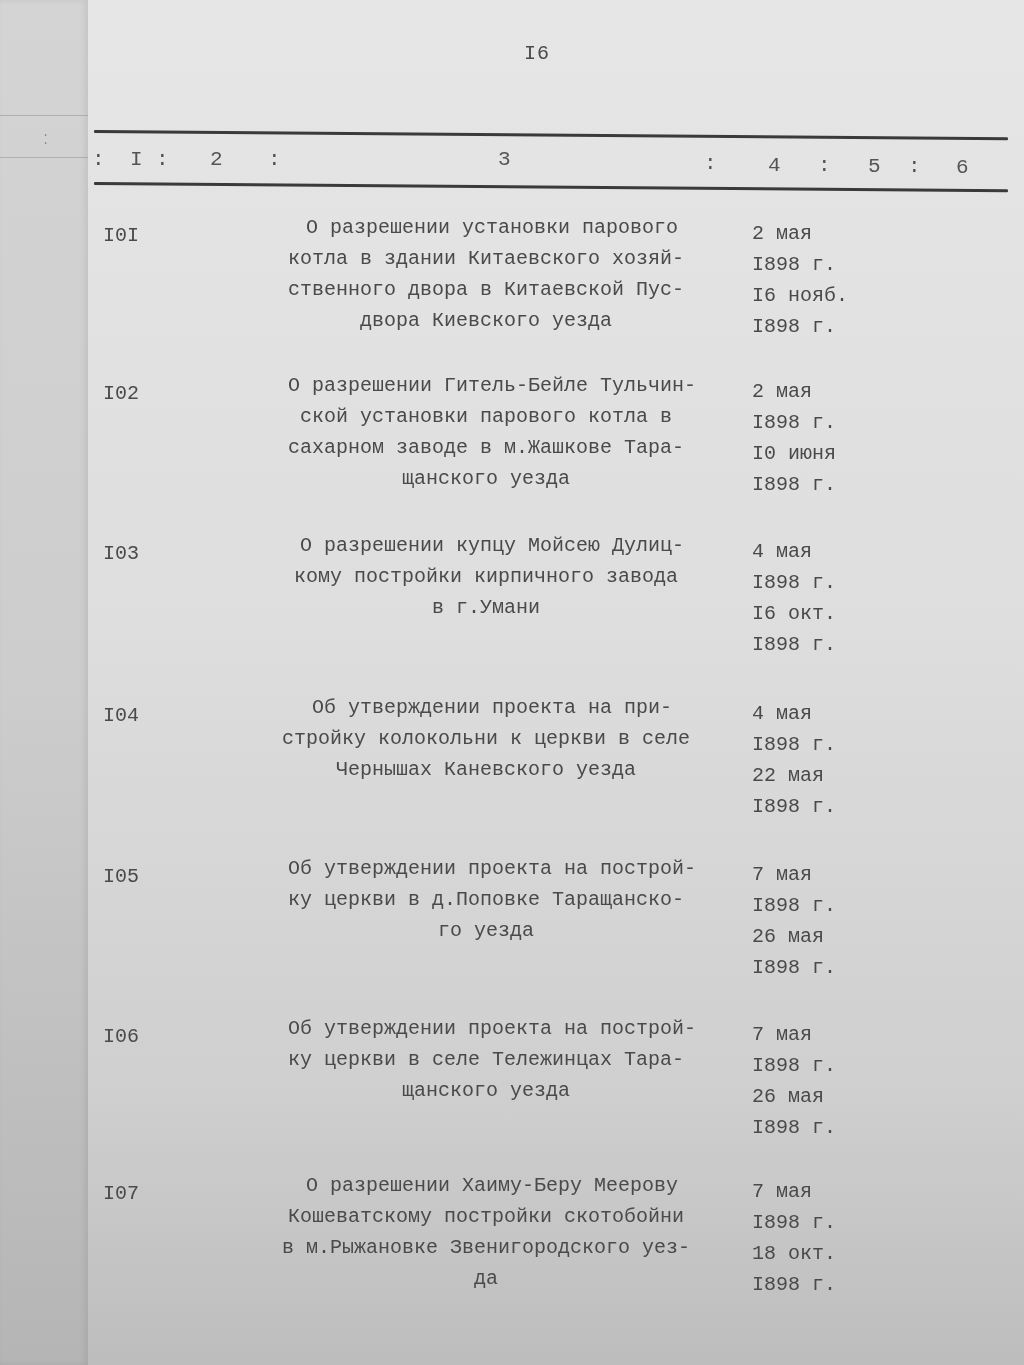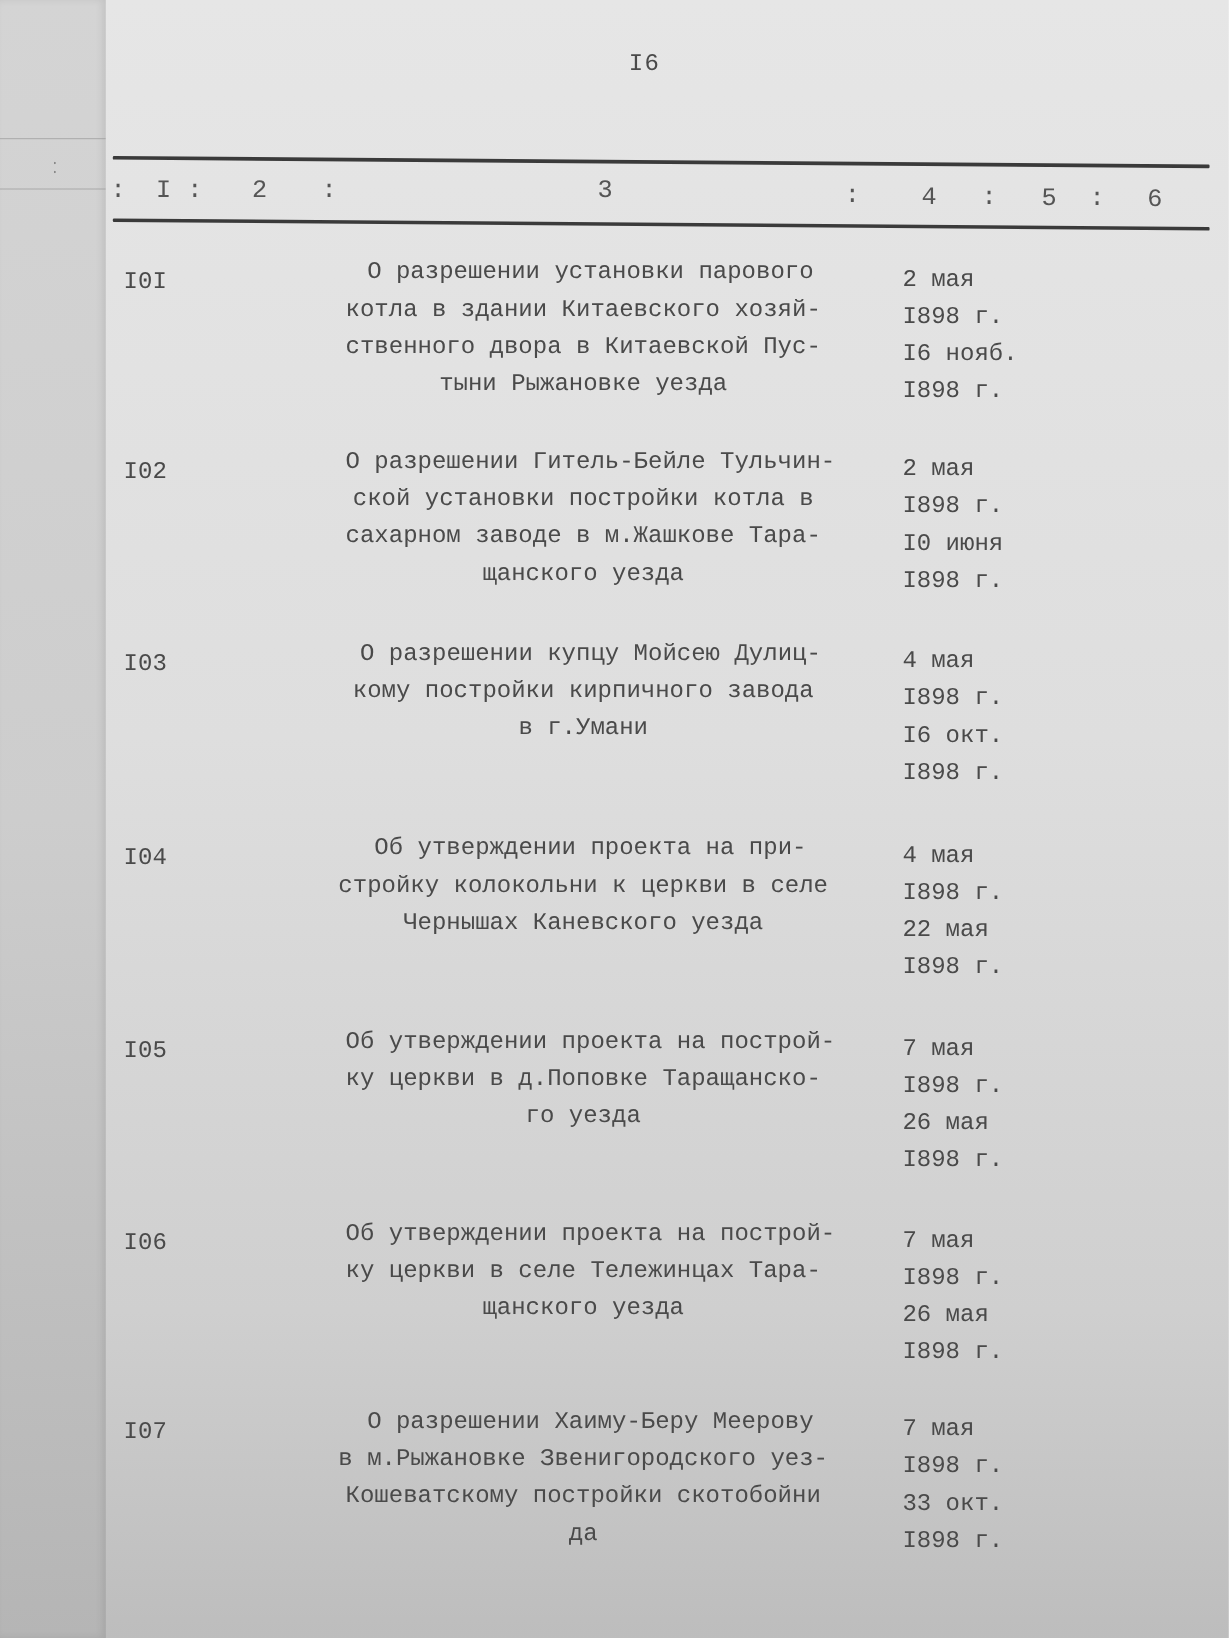--- a/index.html
+++ b/index.html
@@ -53,26 +53,26 @@
     <span class="hdr" style="left:680px; top:154px">4</span>
     <span class="hdr" style="left:730px; top:154px">:</span>
     <span class="hdr" style="left:780px; top:155px">5</span>
     <span class="hdr" style="left:820px; top:155px">:</span>
     <span class="hdr" style="left:868px; top:156px">6</span>
   </div>
 
   <div id="entries">
       <div class="entry" style="top: 212px;">
         <div class="num">I0I</div>
-        <div class="title"><div style="padding-left: 12px;">О разрешении установки парового</div><div>котла в здании Китаевского хозяй-</div><div>ственного двора в Китаевской Пус-</div><div>тыни Рыжановке уезда</div></div>
+        <div class="title"><div style="padding-left: 12px;">О разрешении установки парового</div><div>котла в здании Китаевского хозяй-</div><div>ственного двора в Китаевской Пус-</div><div>двора Киевского уезда</div></div>
         <div class="dates"><div>2 мая</div><div>I898 г.</div><div>I6 нояб.</div><div>I898 г.</div></div>
       </div>
       <div class="entry" style="top: 370px;">
         <div class="num">I02</div>
-        <div class="title"><div style="padding-left: 12px;">О разрешении Гитель-Бейле Тульчин-</div><div>ской установки постройки котла в</div><div>сахарном заводе в м.Жашкове Тара-</div><div>щанского уезда</div></div>
+        <div class="title"><div style="padding-left: 12px;">О разрешении Гитель-Бейле Тульчин-</div><div>ской установки парового котла в</div><div>сахарном заводе в м.Жашкове Тара-</div><div>щанского уезда</div></div>
         <div class="dates"><div>2 мая</div><div>I898 г.</div><div>I0 июня</div><div>I898 г.</div></div>
       </div>
       <div class="entry" style="top: 530px;">
         <div class="num">I03</div>
         <div class="title"><div style="padding-left: 12px;">О разрешении купцу Мойсею Дулиц-</div><div>кому постройки кирпичного завода</div><div>в г.Умани</div></div>
         <div class="dates"><div>4 мая</div><div>I898 г.</div><div>I6 окт.</div><div>I898 г.</div></div>
       </div>
       <div class="entry" style="top: 692px;">
         <div class="num">I04</div>
         <div class="title"><div style="padding-left: 12px;">Об утверждении проекта на при-</div><div>стройку колокольни к церкви в селе</div><div>Чернышах Каневского уезда</div></div>
@@ -83,17 +83,17 @@
         <div class="title"><div style="padding-left: 12px;">Об утверждении проекта на построй-</div><div>ку церкви в д.Поповке Таращанско-</div><div>го уезда</div></div>
         <div class="dates"><div>7 мая</div><div>I898 г.</div><div>26 мая</div><div>I898 г.</div></div>
       </div>
       <div class="entry" style="top: 1013px;">
         <div class="num">I06</div>
         <div class="title"><div style="padding-left: 12px;">Об утверждении проекта на построй-</div><div>ку церкви в селе Тележинцах Тара-</div><div>щанского уезда</div></div>
         <div class="dates"><div>7 мая</div><div>I898 г.</div><div>26 мая</div><div>I898 г.</div></div>
       </div>
       <div class="entry" style="top: 1170px;">
         <div class="num">I07</div>
-        <div class="title"><div style="padding-left: 12px;">О разрешении Хаиму-Беру Меерову</div><div>в м.Рыжановке Звенигородского уез-</div><div>Кошеватскому постройки скотобойни</div><div>да</div></div>
-        <div class="dates"><div>7 мая</div><div>I898 г.</div><div>33 окт.</div><div>I898 г.</div></div>
+        <div class="title"><div style="padding-left: 12px;">О разрешении Хаиму-Беру Меерову</div><div>Кошеватскому постройки скотобойни</div><div>в м.Рыжановке Звенигородского уез-</div><div>да</div></div>
+        <div class="dates"><div>7 мая</div><div>I898 г.</div><div>18 окт.</div><div>I898 г.</div></div>
       </div>
     </div>
 </div>
 
 </body></html>

